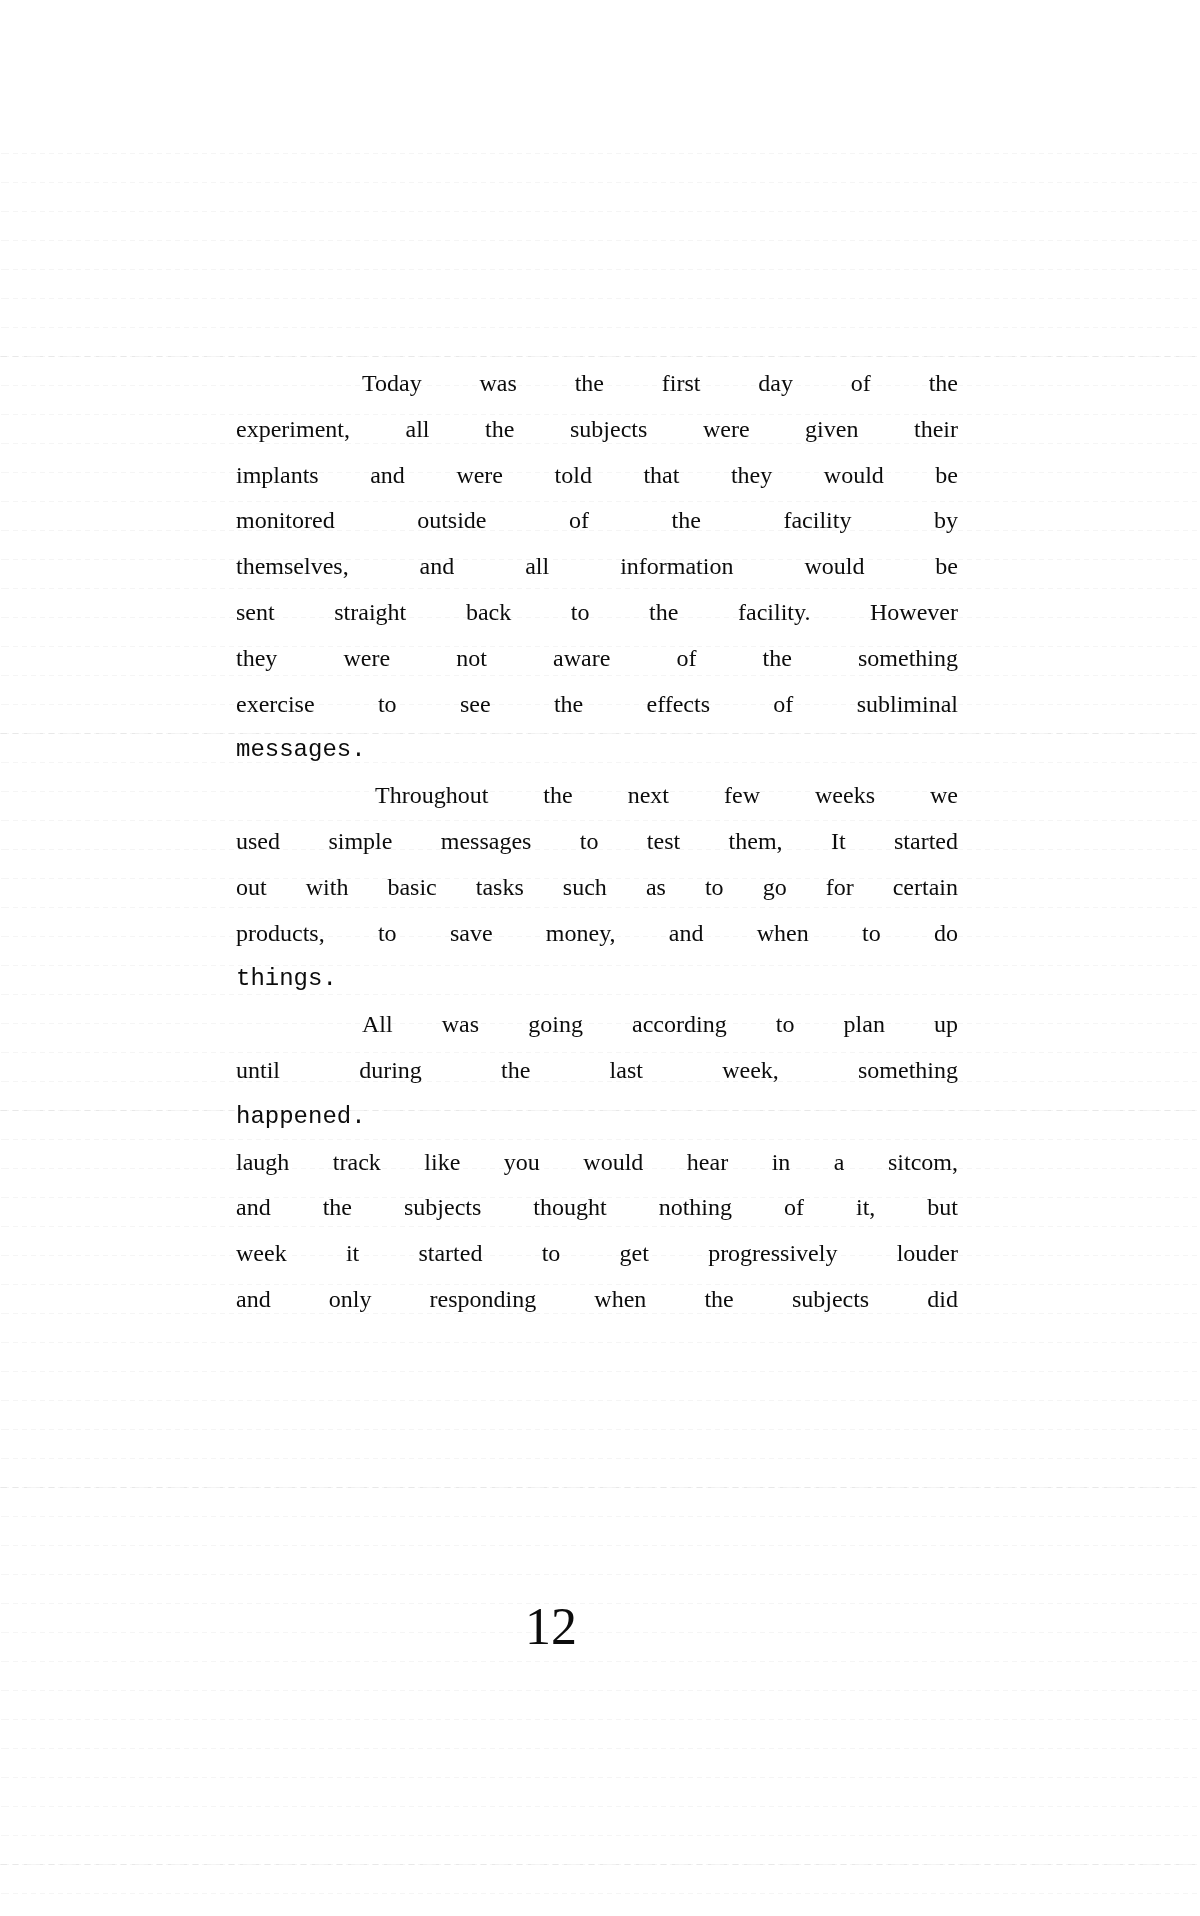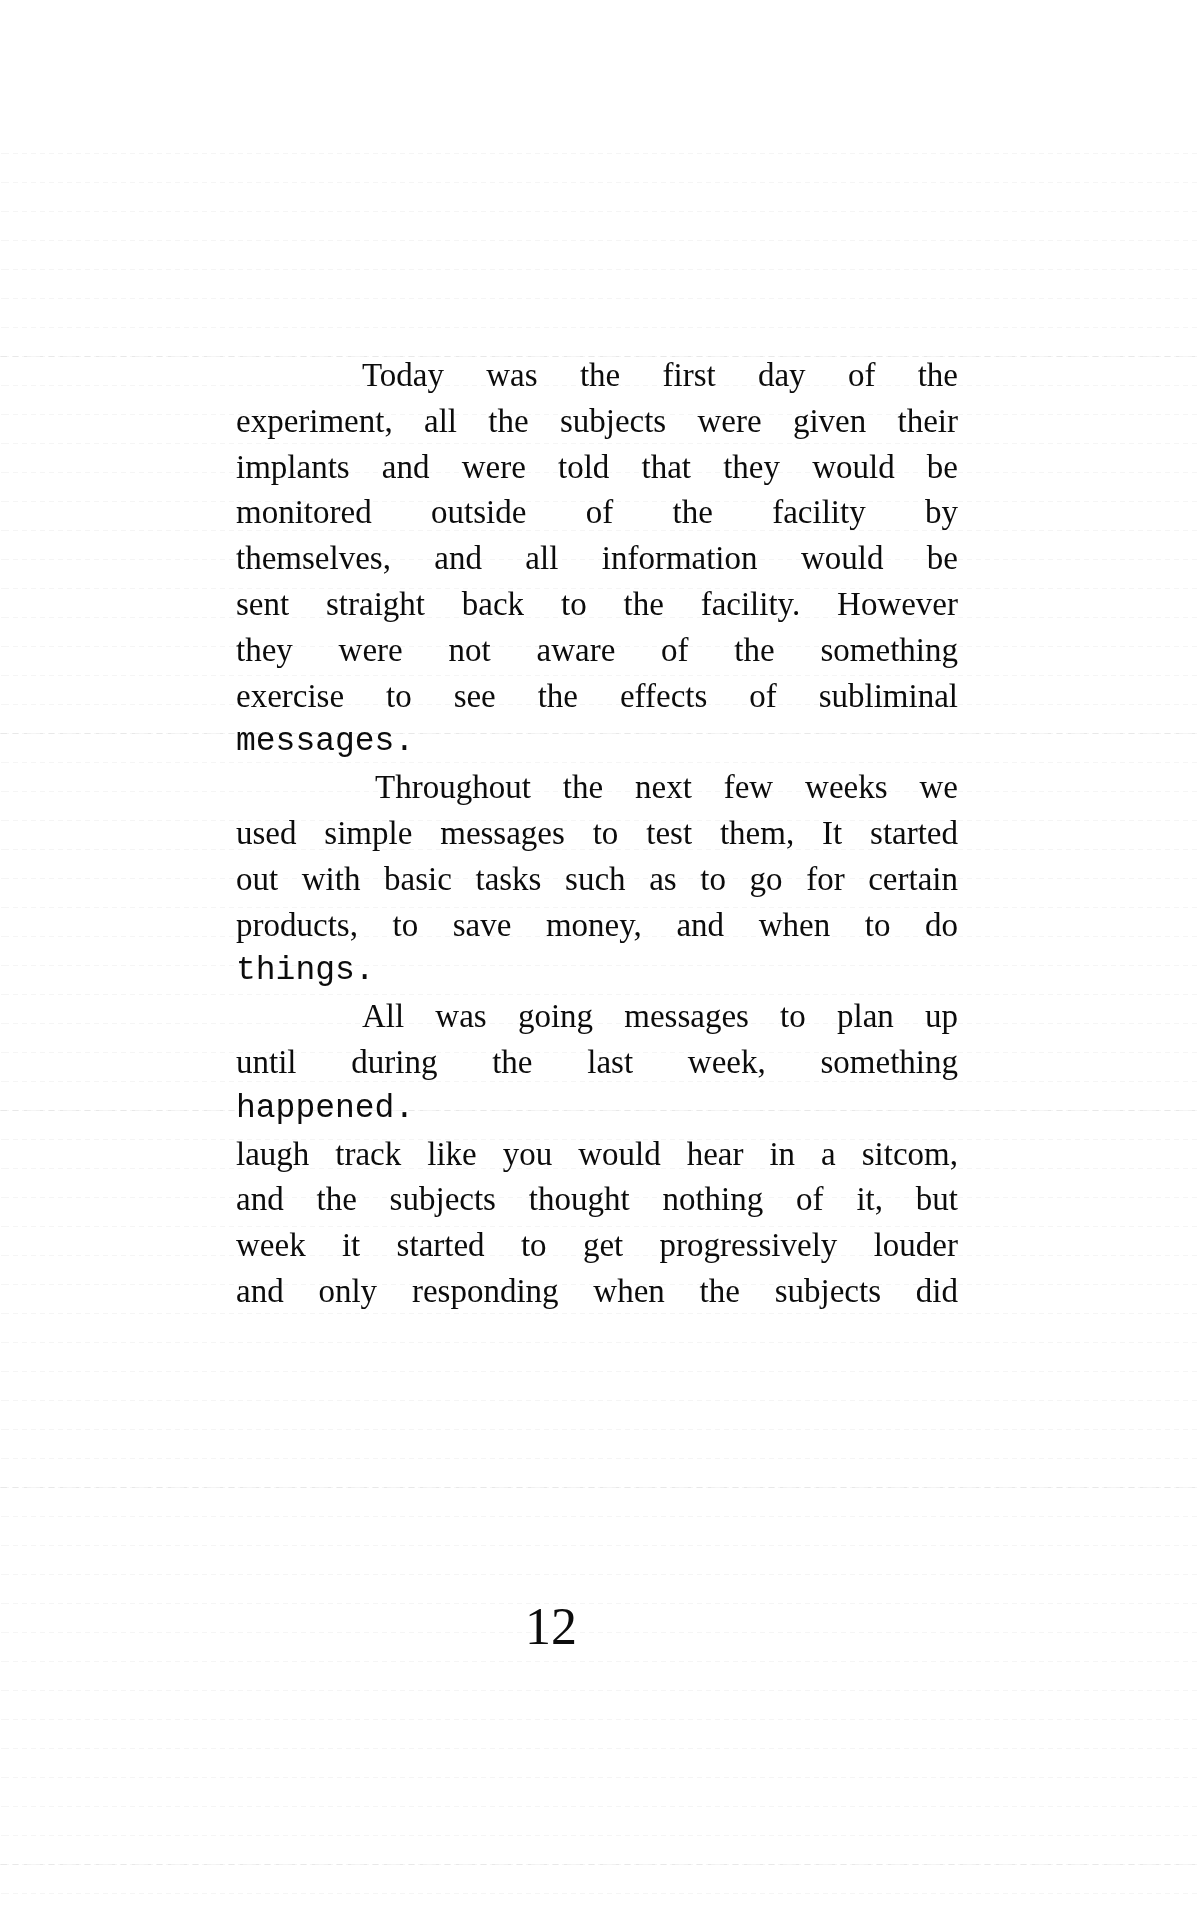--- a/index.html
+++ b/index.html
@@ -49,22 +49,22 @@
   }
   .title {
     margin: 0;
     font-size: 38px;
     font-weight: bold;
     line-height: 46px;
     text-align: center;
     letter-spacing: 0.5px;
   }
   .body-text {
-    margin-top: 21px;
-    font-size: 33px;
+    margin-top: 29px;
+    font-size: 24px;
   }
   .line {
     line-height: 45.8px;
     text-align: justify;
     text-align-last: justify;
     white-space: normal;
   }
   .line.endline {
     text-align-last: left;
     font-family: Liberation Mono, monospace;
@@ -93,21 +93,21 @@
         <div class="line">themselves, and all information would be</div>
         <div class="line">sent straight back to the facility. However</div>
         <div class="line">they were not aware of the something</div>
         <div class="line">exercise to see the effects of subliminal</div>
         <div class="line endline">messages.</div>
         <div class="line" style="padding-left: 139px;">Throughout the next few weeks we</div>
         <div class="line">used simple messages to test them, It started</div>
         <div class="line">out with basic tasks such as to go for certain</div>
         <div class="line">products, to save money, and when to do</div>
         <div class="line endline">things.</div>
-        <div class="line" style="padding-left: 126px;">All was going messages to plan up</div>
+        <div class="line" style="padding-left: 126px;">All was going according to plan up</div>
         <div class="line">until during the last week, something</div>
         <div class="line endline">happened.</div>
         <div class="line">laugh track like you would hear in a sitcom,</div>
         <div class="line">and the subjects thought nothing of it, but</div>
         <div class="line">week it started to get progressively louder</div>
         <div class="line">and only responding when the subjects did</div>
       </div>
   </div>
   <div class="pagenum">12</div>
 </div>

